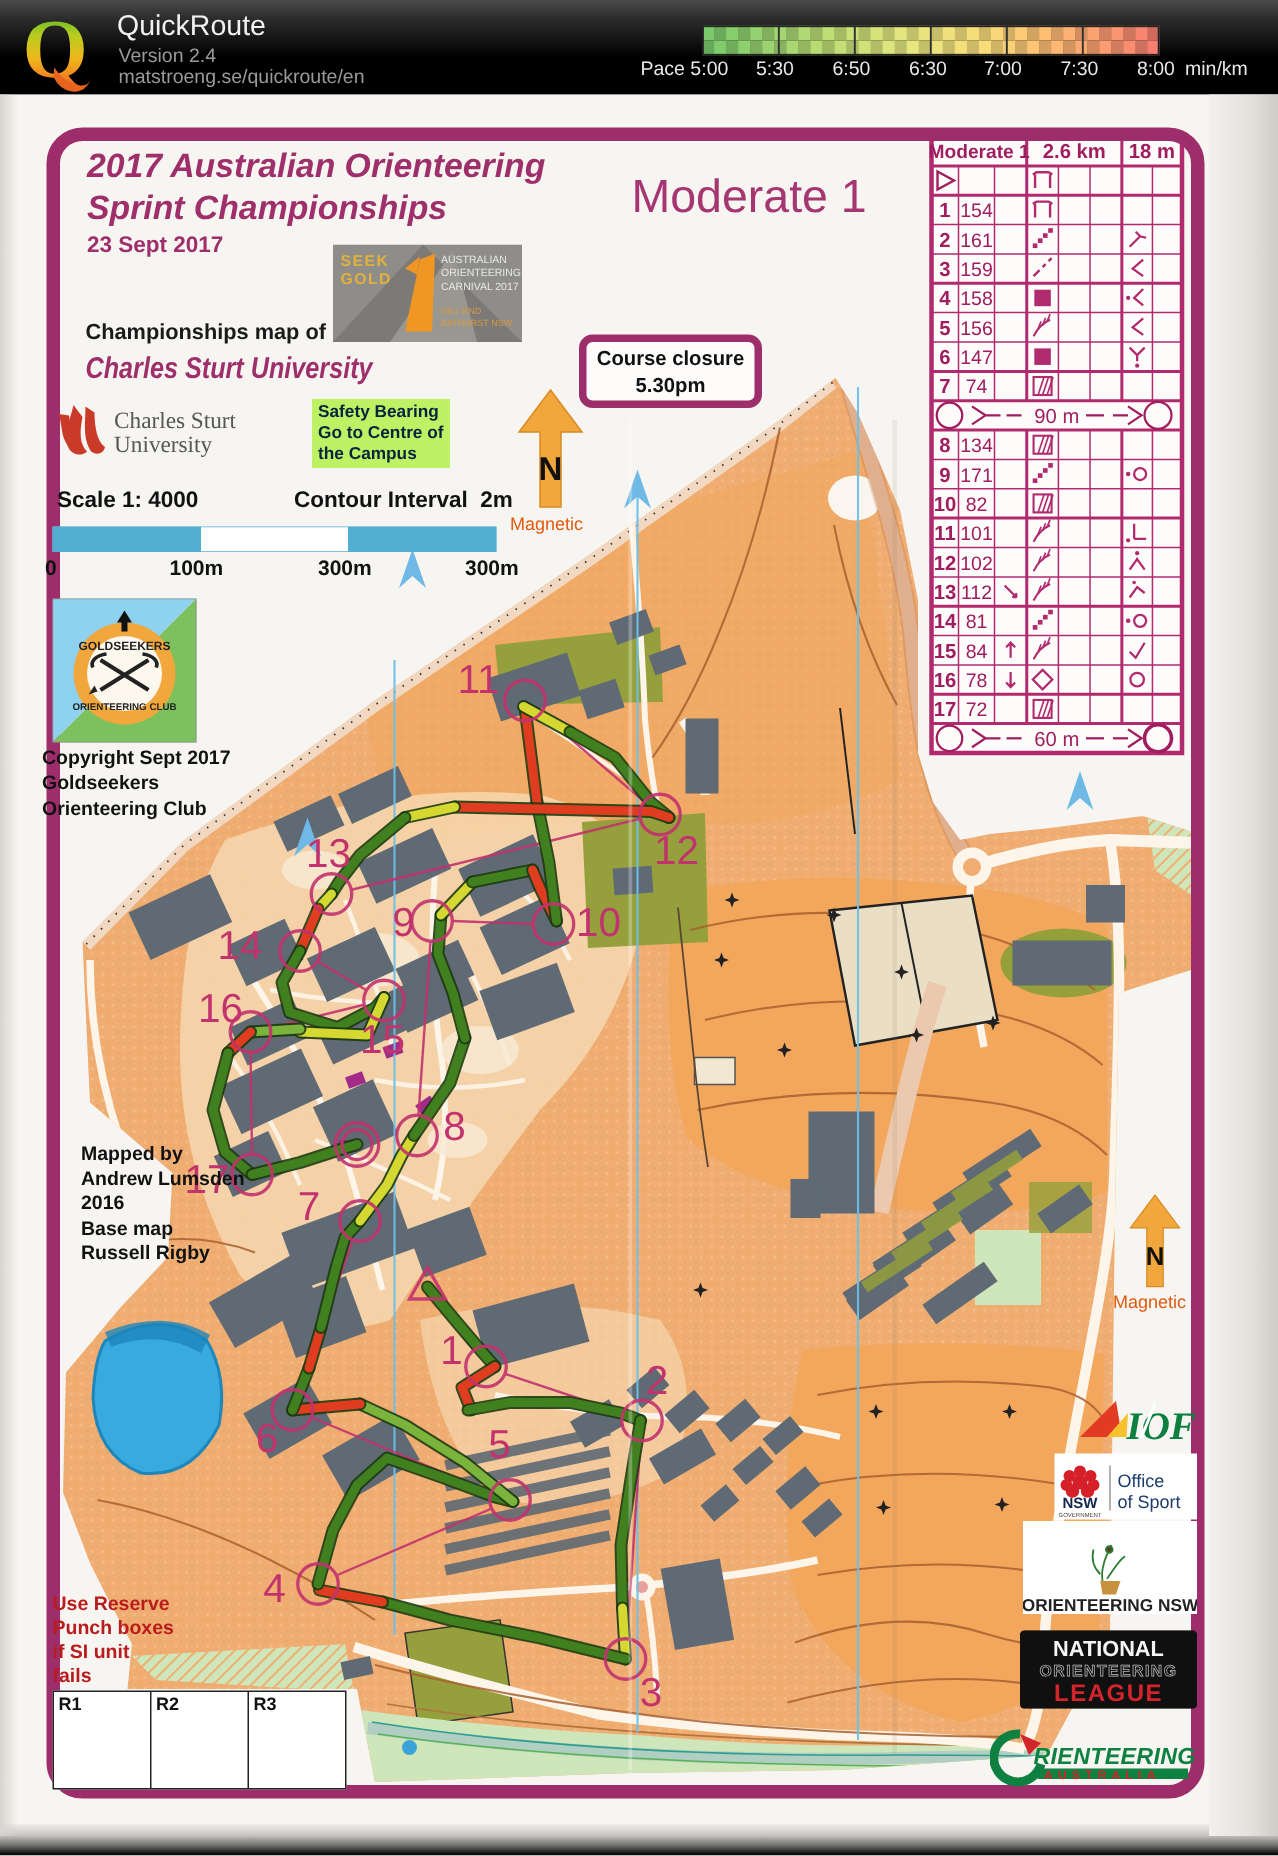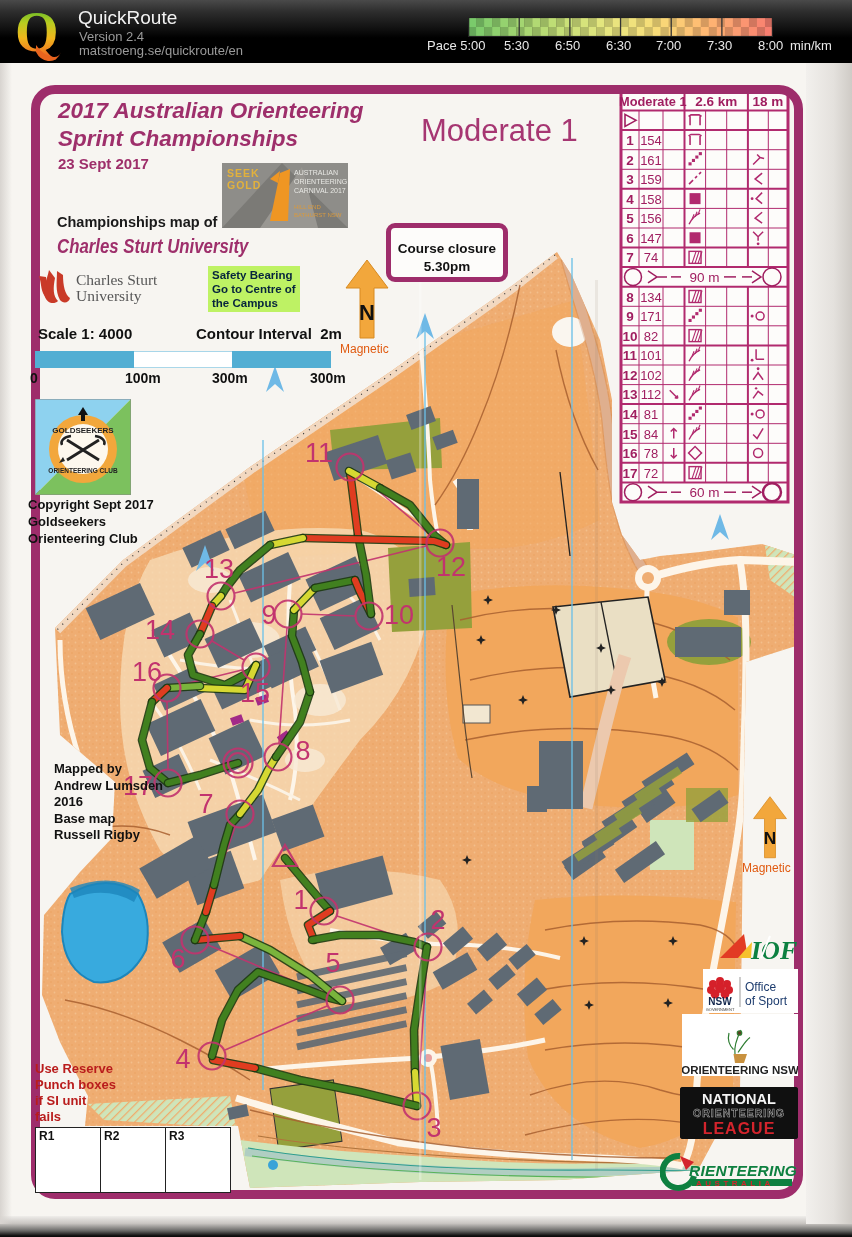--- a/index.html
+++ b/index.html
@@ -9,21 +9,21 @@
 #qr-ver{left:79px;top:29px;color:#9a9a9a;font-size:13px}
 #qr-url{left:79px;top:43px;color:#9a9a9a;font-size:13px}
 .pacelab{position:absolute;top:38px;color:#e8e8e8;font-size:13px}
 #paper{left:0;top:63px;width:852px;height:1174px;background:#f7f5f1}
 #frame{left:31px;top:85px;width:754px;height:1096px;border:9px solid #9e2d6b;border-radius:24px}
 #title1{left:58px;top:97px;font-size:22.5px;font-weight:bold;font-style:italic;color:#9e2f6b;line-height:28px;letter-spacing:0px}
 #title2{left:58px;top:155px;font-size:15px;font-weight:bold;color:#9e2f6b}
 #omap{left:57px;top:214px;font-size:14.5px;font-weight:bold;color:#1a1a1a}
 #csu{left:57px;top:235px;font-size:20px;font-weight:bold;font-style:italic;color:#9e2f6b}
 #mod1{left:421px;top:113px;font-size:31px;color:#a63672}
-#closure{left:386px;top:223px;width:112px;height:37px;border:5px solid #9e2d6b;border-radius:9px;background:#fdfcfa;text-align:center;font-size:13.5px;font-weight:bold;color:#111;line-height:18px;padding-top:12px}
+#closure{left:386px;top:223px;width:112px;height:37px;border:5px solid #9e2d6b;border-radius:9px;background:#fdfcfa;text-align:center;font-size:13.5px;font-weight:bold;color:#111;line-height:18px;padding-top:2px}
 #safety{left:208px;top:266px;width:88px;height:44px;background:#bef264;color:#06243d;font-size:11.5px;font-weight:bold;line-height:14px;padding:2px 0 0 4px}
 #scaletxt{left:38px;top:325px;font-size:15px;font-weight:bold;color:#111}
 #contourtxt{left:196px;top:325px;font-size:15px;font-weight:bold;color:#111}
 .sblab{position:absolute;top:370px;font-size:14px;font-weight:bold;color:#111}
 #copyright{left:28px;top:496px;font-size:13px;font-weight:bold;color:#111;line-height:17px}
 #mapped{left:54px;top:761px;font-size:13px;font-weight:bold;color:#111;line-height:16.5px}
 #reserve{left:35px;top:1061px;font-size:13px;font-weight:bold;color:#b91c1c;line-height:16px}
 #rtable{left:35px;top:1127px;width:194px;height:64px;background:#fff;border:1.5px solid #222;display:flex}
 #rtable div{flex:1;border-right:1.5px solid #222;font-size:12px;font-weight:bold;padding:1px 0 0 3px;color:#111}
 #rtable div:last-child{border-right:none}
@@ -703,21 +703,21 @@
 
 <div class="abs" id="contourtxt">Contour Interval&nbsp; 2m</div>
 
 <svg class="abs" style="left:35px;top:351px" width="296" height="17" viewBox="0 0 296 17">
 <rect x="0" y="0" width="296" height="17" fill="#fff" stroke="#52aed3" stroke-width="1"></rect>
 <rect x="0" y="0" width="99" height="17" fill="#52aed3"></rect>
 <rect x="197" y="0" width="99" height="17" fill="#52aed3"></rect>
 </svg>
 
 <div class="sblab" style="left:30px">0</div>
-<div class="sblab" style="left:125px">100m</div>
+<div class="sblab" style="left:113px">100m</div>
 <div class="sblab" style="left:212px">300m</div>
 <div class="sblab" style="left:310px">300m</div>
 
 <svg class="abs" style="left:344px;top:258px" width="46" height="84" viewBox="0 0 46 84">
 <path d="M23,2 L44,30 L30,30 L30,80 L16,80 L16,30 L2,30 Z" fill="#f2a73c" stroke="#d88a20" stroke-width="1"></path>
 <text x="23" y="62" font-size="22" font-weight="bold" fill="#111" text-anchor="middle">N</text>
 </svg>
 
 <div class="abs" id="magN1">Magnetic</div>
 

